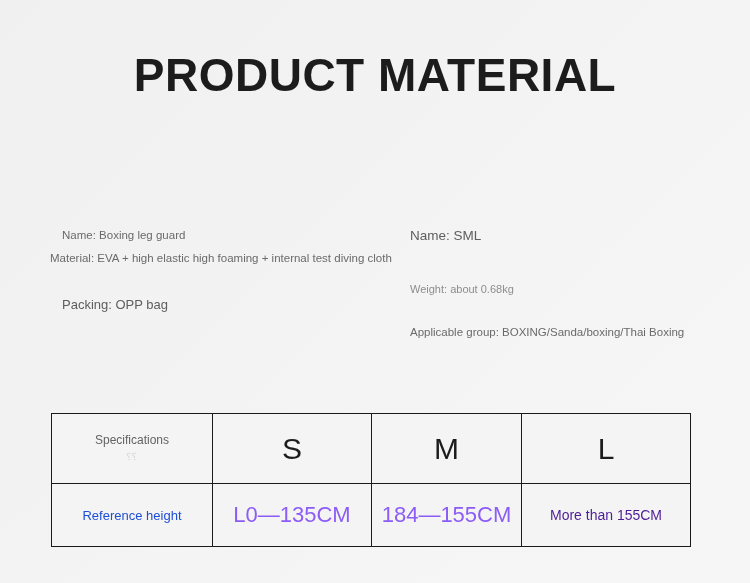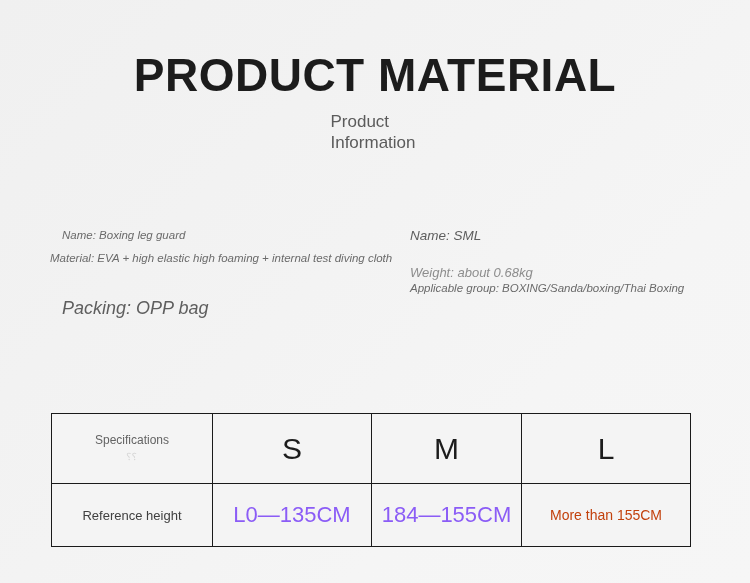--- a/index.html
+++ b/index.html
@@ -57,21 +57,20 @@
     white-space: nowrap;
   }
 
   
   .specs {
     position: absolute;
     left: 0;
     top: 228px;
     width: 750px;
     height: 120px;
-    font-style: italic;
   }
   .spec-col-left {
     position: absolute;
     left: 50px;
     top: 0;
     width: 350px;
   }
   .spec-col-right {
     position: absolute;
     left: 410px;
@@ -79,25 +78,25 @@
     width: 310px;
   }
   .spec-line {
     color: #6a6a6a;
     font-size: 11.5px;
     line-height: 1.25;
     white-space: pre-line;
   }
   .spec-name    { margin-left: 12px; font-size: 11.5px; }
   .spec-material{ margin-top: 9px; font-size: 11.5px; }
-  .spec-packing { margin-top: 31px; margin-left: 12px; font-size: 18px; color: #5e5e5e; }
+  .spec-packing { margin-top: 31px; margin-left: 12px; font-size: 13px; color: #5e5e5e; }
 
   .spec-size    { font-size: 13.5px; color: #5e5e5e; }
-  .spec-weight  { margin-top: 20px; font-size: 13px; color: #8d8d8d; }
-  .spec-group   { font-size: 11.5px; color: #6a6a6a; white-space: nowrap; }
+  .spec-weight  { margin-top: 38px; font-size: 11px; color: #8d8d8d; }
+  .spec-group   { margin-top: 28px; font-size: 11.5px; color: #6a6a6a; white-space: nowrap; }
 
   
   .size-table {
     position: absolute;
     left: 51px;
     top: 413px;
     width: 639px;
     border-collapse: collapse;
     table-layout: fixed;
   }
@@ -140,43 +139,37 @@
     line-height: 1;
   }
   .cell-range {
     font-size: 22px;
     color: #8b5cf6;
     line-height: 1;
     white-space: nowrap;
   }
   .cell-range-small {
     font-size: 14px;
-    color: #c2410c;
+    color: #4c1d95;
     line-height: 1;
     white-space: nowrap;
   }
   .cell-ref-label {
     font-size: 13px;
-    color: #404040;
+    color: #1d4ed8;
     text-align: center;
   }
 </style>
 </head>
 <body>
 
 <div id="page">
 
   <div class="header-block">
     <div class="main-title">PRODUCT MATERIAL</div>
-    <div class="subtitle-wrap">
-      <div class="subtitle-inner">
-        <div class="subtitle-line">Product</div>
-        <div class="subtitle-line">Information</div>
-      </div>
-    </div>
   </div>
 
   <div class="specs">
 
     <div class="spec-col-left">
       <div class="spec-line spec-name">Name: Boxing leg guard</div>
       <div class="spec-line spec-material">Material: EVA + high elastic high foaming + internal test diving cloth</div>
       <div class="spec-line spec-packing">Packing: OPP bag</div>
     </div>
 

